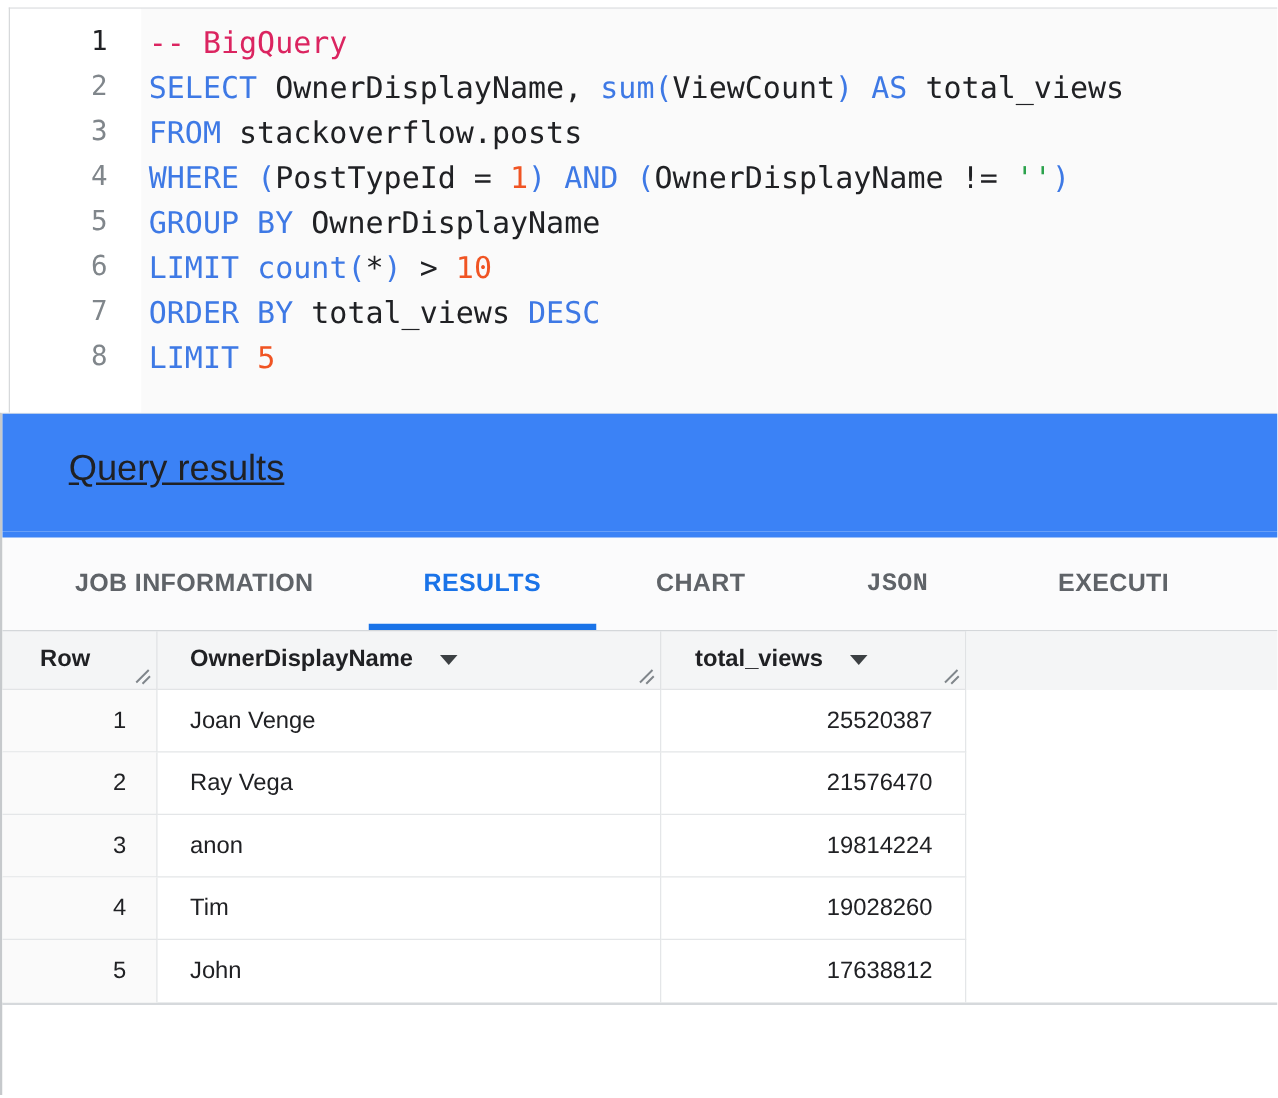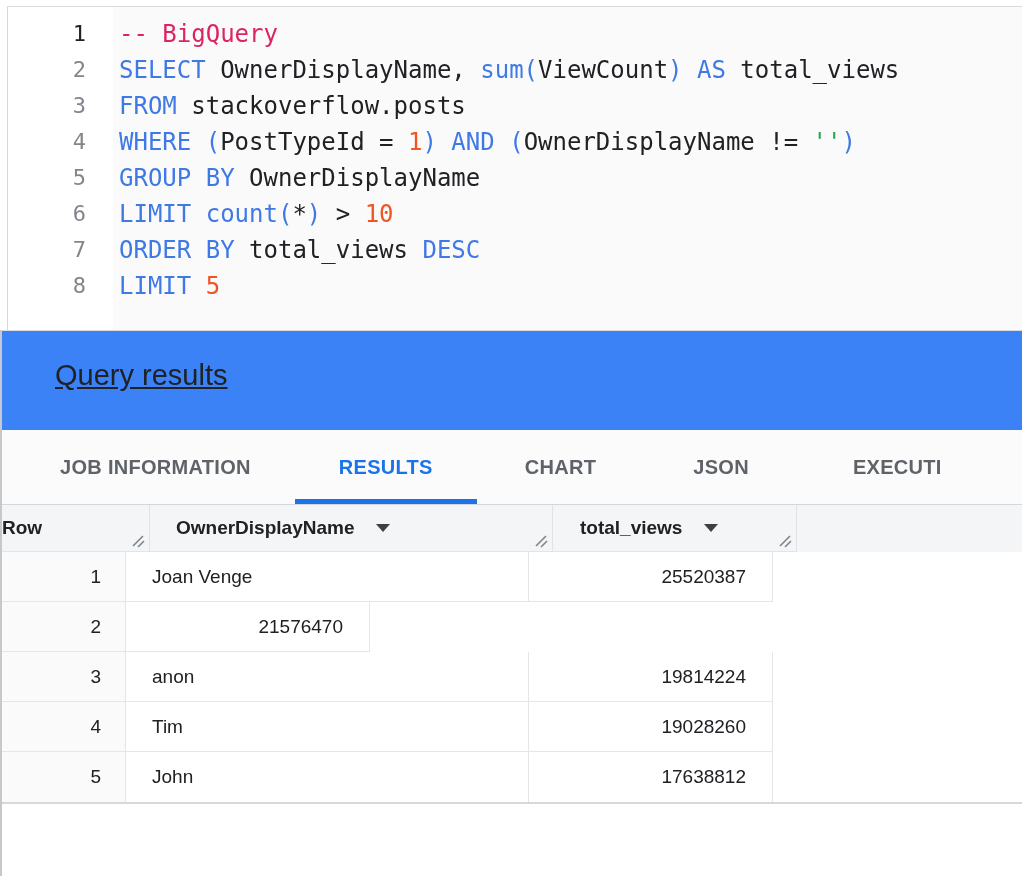--- a/index.html
+++ b/index.html
@@ -30,34 +30,34 @@
   .results-title   { font-size:29px; font-weight:400; color:#202124; }
 
   .tabs { height:79px; border-top:5px solid #3b82f6; background:#FBFBFC;
           display:flex; align-items:stretch; padding-left:14px; overflow:hidden;
           position:relative; }
   .tab  { display:flex; align-items:center; padding:0 44px; cursor:pointer;
           font-size:20px; font-weight:700; letter-spacing:0.3px; color:#5F6368;
           position:relative; white-space:nowrap; }
   .tab-2 { margin-left:0; }
   .tab-3 { margin-left:4px; }
-  .tab-4 { margin-left:9px; }
+  .tab-4 { margin-left:9px;font-family:Liberation Mono, monospace; }
   .tab-5 { margin-left:16px; }
   .tab.active { color:var(--accent); }
   .tab.active::after { content:""; position:absolute; left:0; right:0; bottom:0;
                        height:5px; background:var(--accent); }
 
   
   .grid { width:100%; }
   .grid-header { display:flex; height:48px; background:#F4F5F6;
                  border-top:1px solid #D4D7DA; }
   .hcell { position:relative; display:flex; align-items:center;
            font-size:19px; font-weight:700; color:#202124;
            border-right:1px solid #E0E2E4; border-bottom:1px solid #E2E4E6; }
-  .hcell-row   { width:148px; }
+  .hcell-row   { width:124px; padding-left:30px; }
   .hcell-owner { width:403px; padding-left:26px; }
   .hcell-views { width:244px; padding-left:27px; }
   .hcell-fill  { flex:1; border-right:none; border-bottom:none; background:#F4F5F6; }
 
   .sort-arrow { width:0; height:0; border-left:7px solid transparent;
                 border-right:7px solid transparent; border-top:8px solid #3C4043;
                 margin-left:22px; cursor:pointer; }
   .resize-grip { position:absolute; right:4px; bottom:3px; cursor:col-resize; }
 
   .grid-row { display:flex; height:50px; background:#ffffff; }
@@ -150,20 +150,21 @@
 
     <div id="table-body">
         <div class="grid-row">
           <div class="cell cell-rownum">1</div>
           <div class="cell cell-owner">Joan Venge</div>
           <div class="cell cell-views">25520387</div>
           <div class="cell cell-fill"></div>
         </div>
         <div class="grid-row">
           <div class="cell cell-rownum">2</div>
+          <div class="cell cell-owner">Ray Vega</div>
           <div class="cell cell-views">21576470</div>
           <div class="cell cell-fill"></div>
         </div>
         <div class="grid-row">
           <div class="cell cell-rownum">3</div>
           <div class="cell cell-owner">anon</div>
           <div class="cell cell-views">19814224</div>
           <div class="cell cell-fill"></div>
         </div>
         <div class="grid-row">

